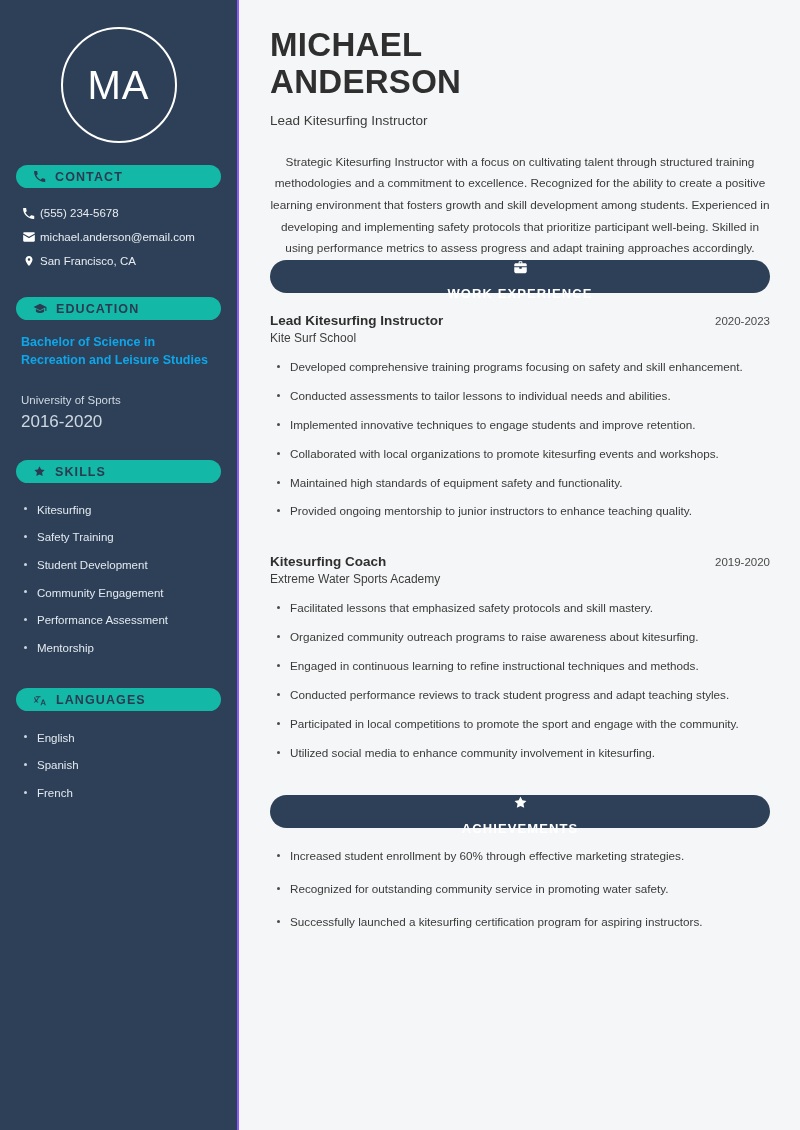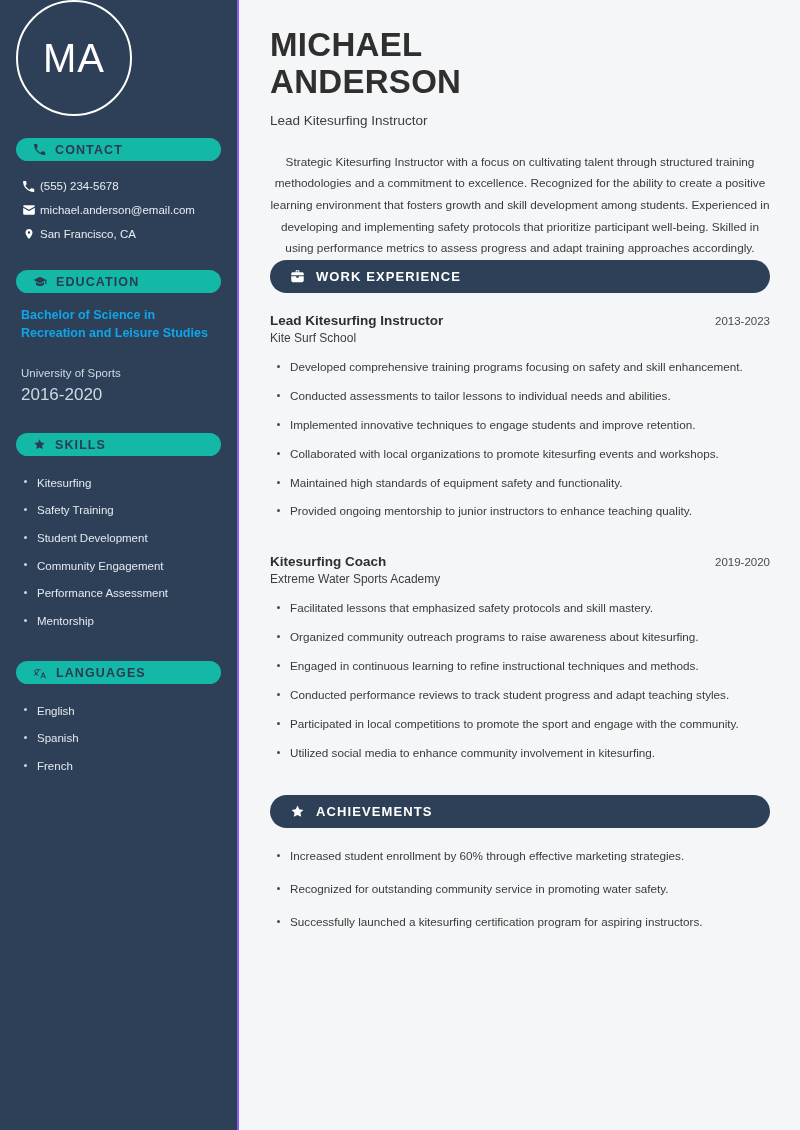--- a/index.html
+++ b/index.html
@@ -26,22 +26,23 @@
     width: 237px;
     min-width: 237px;
     background: #2e4057;
     color: #ffffff;
     padding: 0 16px;
     position: relative;
   }
 
   .avatar-wrap {
     display: flex;
-    justify-content: flex-start;
-    align-items: center;
+    justify-content: center;
+    align-items: center;
+    padding-top: 27px;
     padding-bottom: 22px;
   }
   .avatar {
     width: 116px;
     height: 116px;
     border-radius: 50%;
     border: 2px solid #ffffff;
     display: flex;
     align-items: center;
     justify-content: center;
@@ -152,20 +153,21 @@
     border-radius: 999px;
     height: 33px;
     display: flex;
     align-items: center;
     gap: 11px;
     padding: 0 20px;
     font-size: 13px;
     font-weight: bold;
     letter-spacing: 1.1px;
     margin-bottom: 19px;
+    flex-direction: column;
   }
   .section-bar .ico { display: flex; align-items: center; }
   .section-bar svg { display: block; }
 
   .job { margin-bottom: 4px; }
   .job-head {
     display: flex;
     justify-content: space-between;
     align-items: baseline;
     gap: 12px;
@@ -327,21 +329,21 @@
           <path d="M9 3.5C9 2.7 9.7 2 10.5 2h3C14.3 2 15 2.7 15 3.5V5h4.5C20.9 5 22 6.1 22 7.5V10H2V7.5C2 6.1 3.1 5 4.5 5H9V3.5zm1.6.2V5h2.8V3.7h-2.8z"></path>
           <path d="M2 11.6V18.5C2 19.9 3.1 21 4.5 21h15c1.4 0 2.5-1.1 2.5-2.5v-6.9h-8v1.6c0 .5-.4.9-.9.9h-2.2c-.5 0-.9-.4-.9-.9v-1.6H2z"></path>
         </svg>
       </span>
       <span>WORK EXPERIENCE</span>
     </div>
 
     <div class="job">
       <div class="job-head">
         <div class="job-title">Lead Kitesurfing Instructor</div>
-        <div class="job-dates">2013-2023</div>
+        <div class="job-dates">2020-2023</div>
       </div>
       <div class="job-company">Kite Surf School</div>
       <ul class="bullets">
         <li>Developed comprehensive training programs focusing on safety and skill enhancement.</li>
         <li>Conducted assessments to tailor lessons to individual needs and abilities.</li>
         <li>Implemented innovative techniques to engage students and improve retention.</li>
         <li>Collaborated with local organizations to promote kitesurfing events and workshops.</li>
         <li>Maintained high standards of equipment safety and functionality.</li>
         <li>Provided ongoing mentorship to junior instructors to enhance teaching quality.</li>
       </ul>

